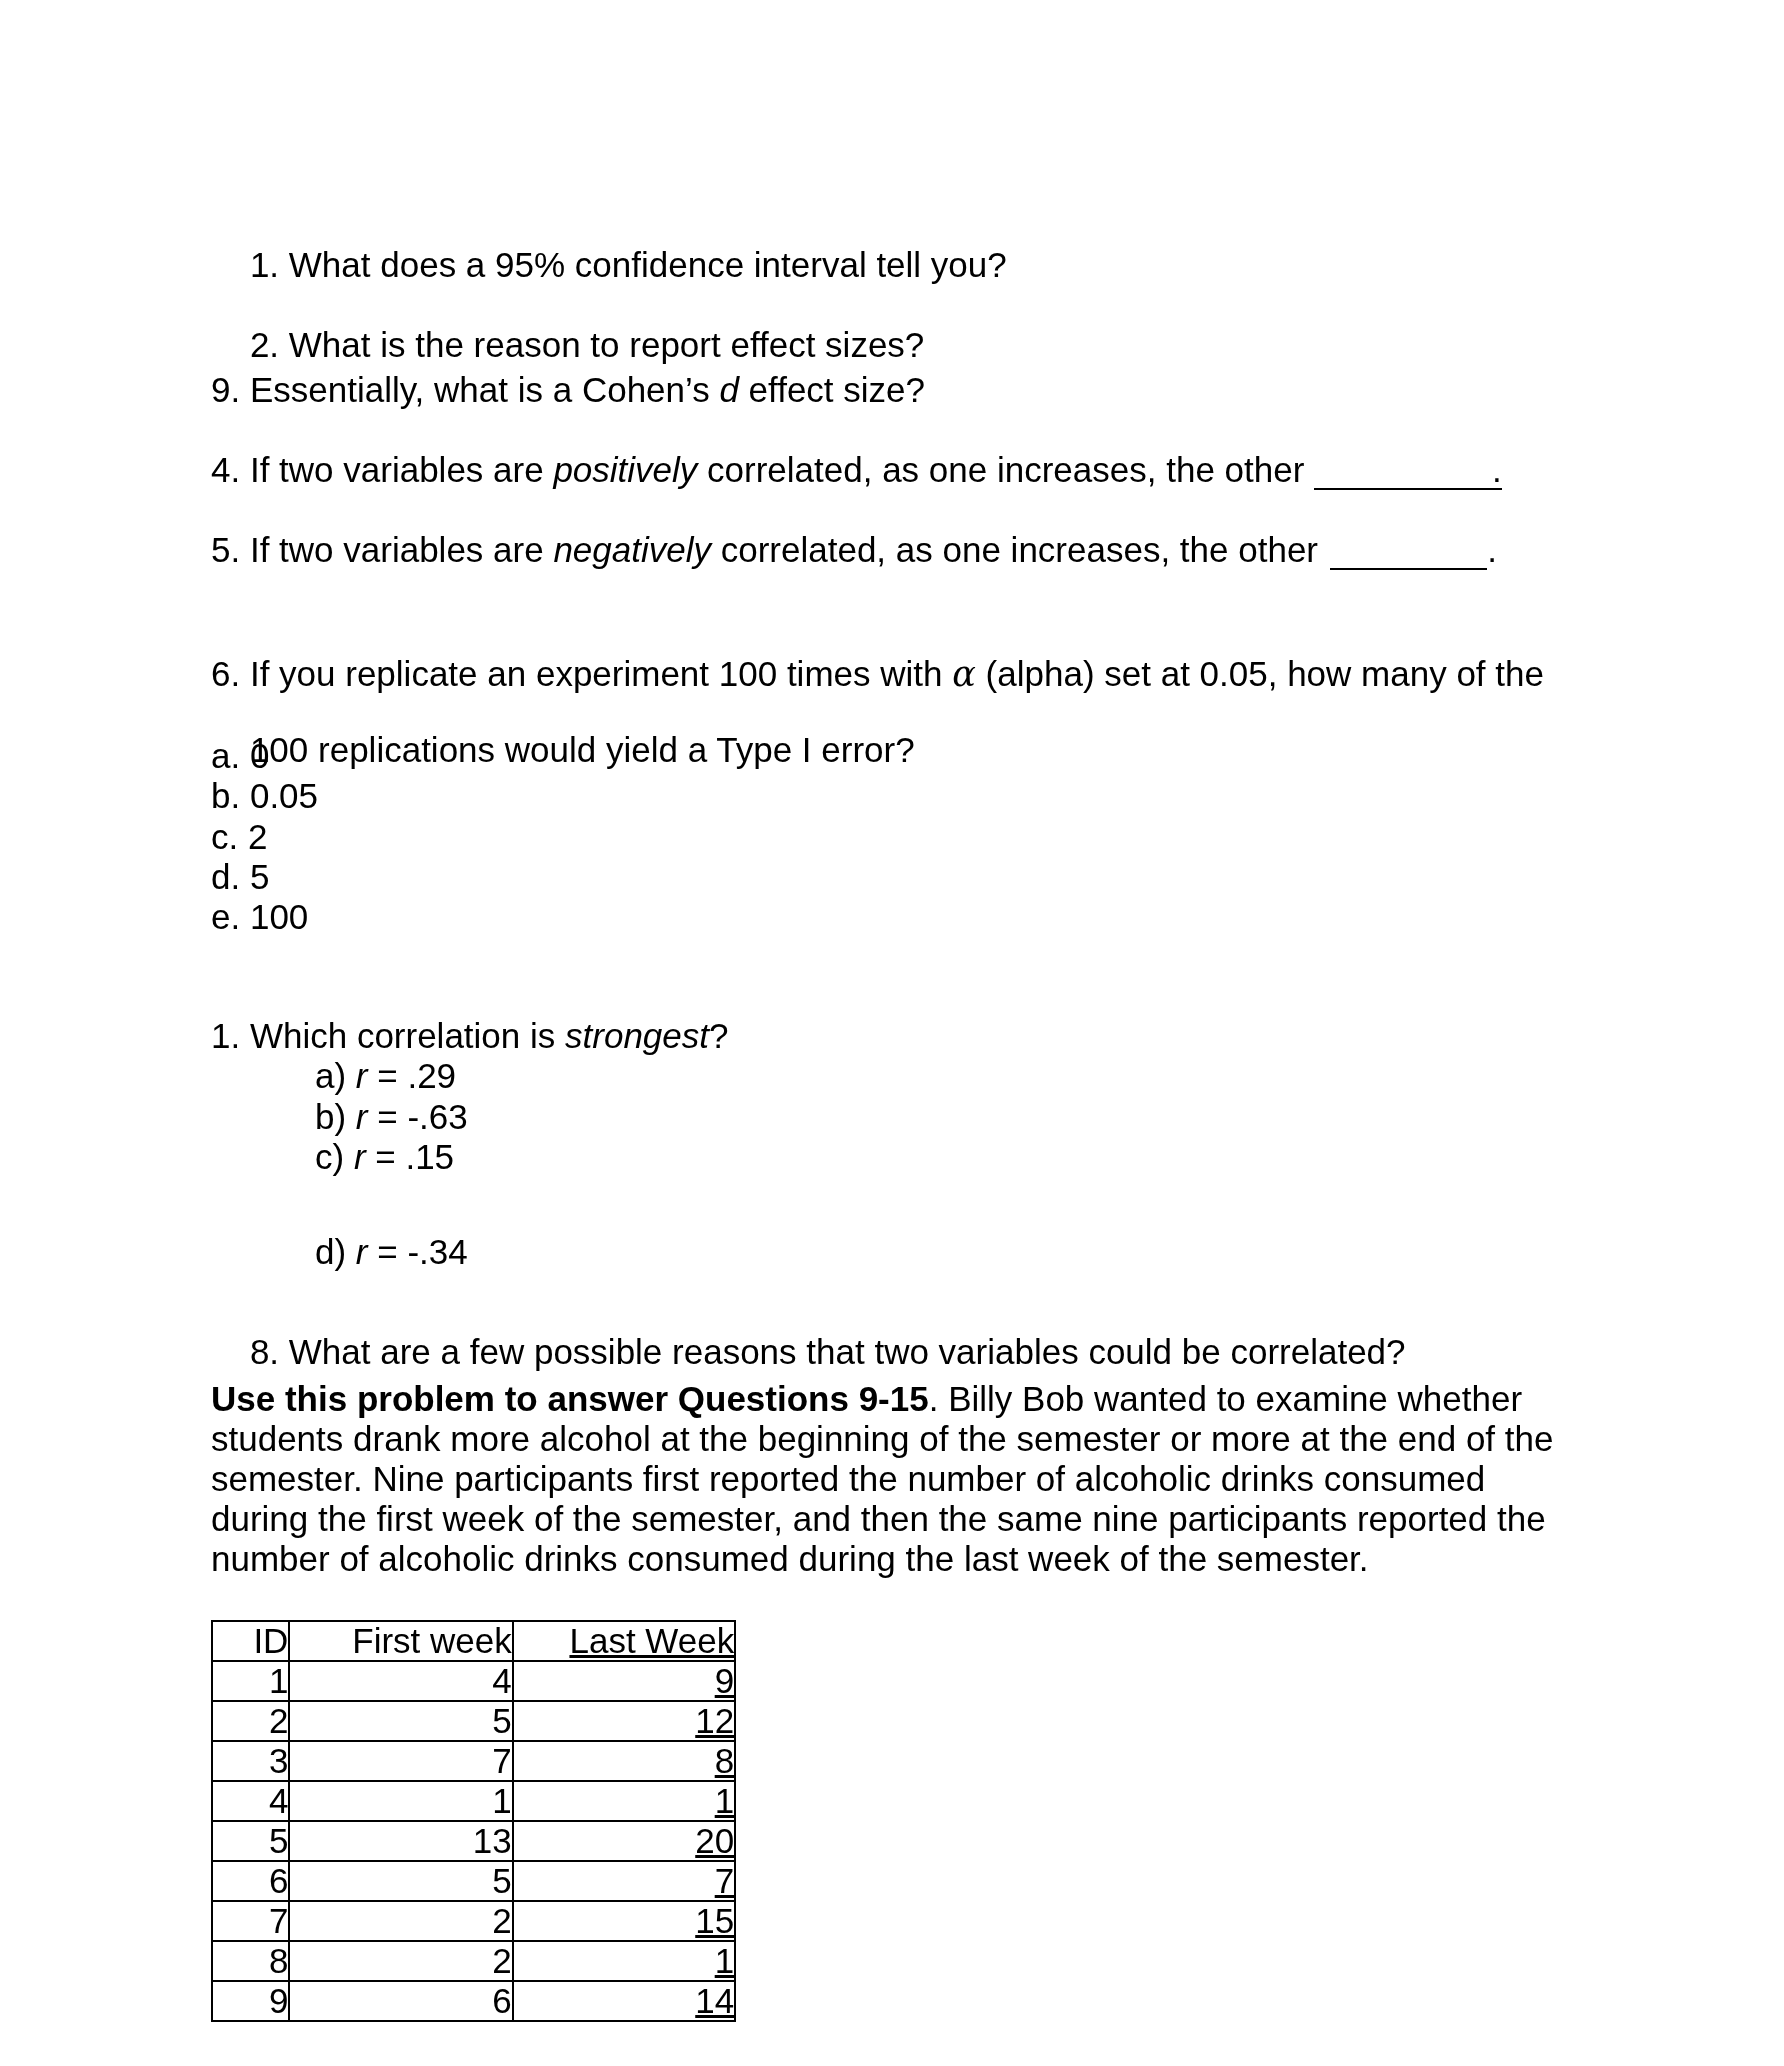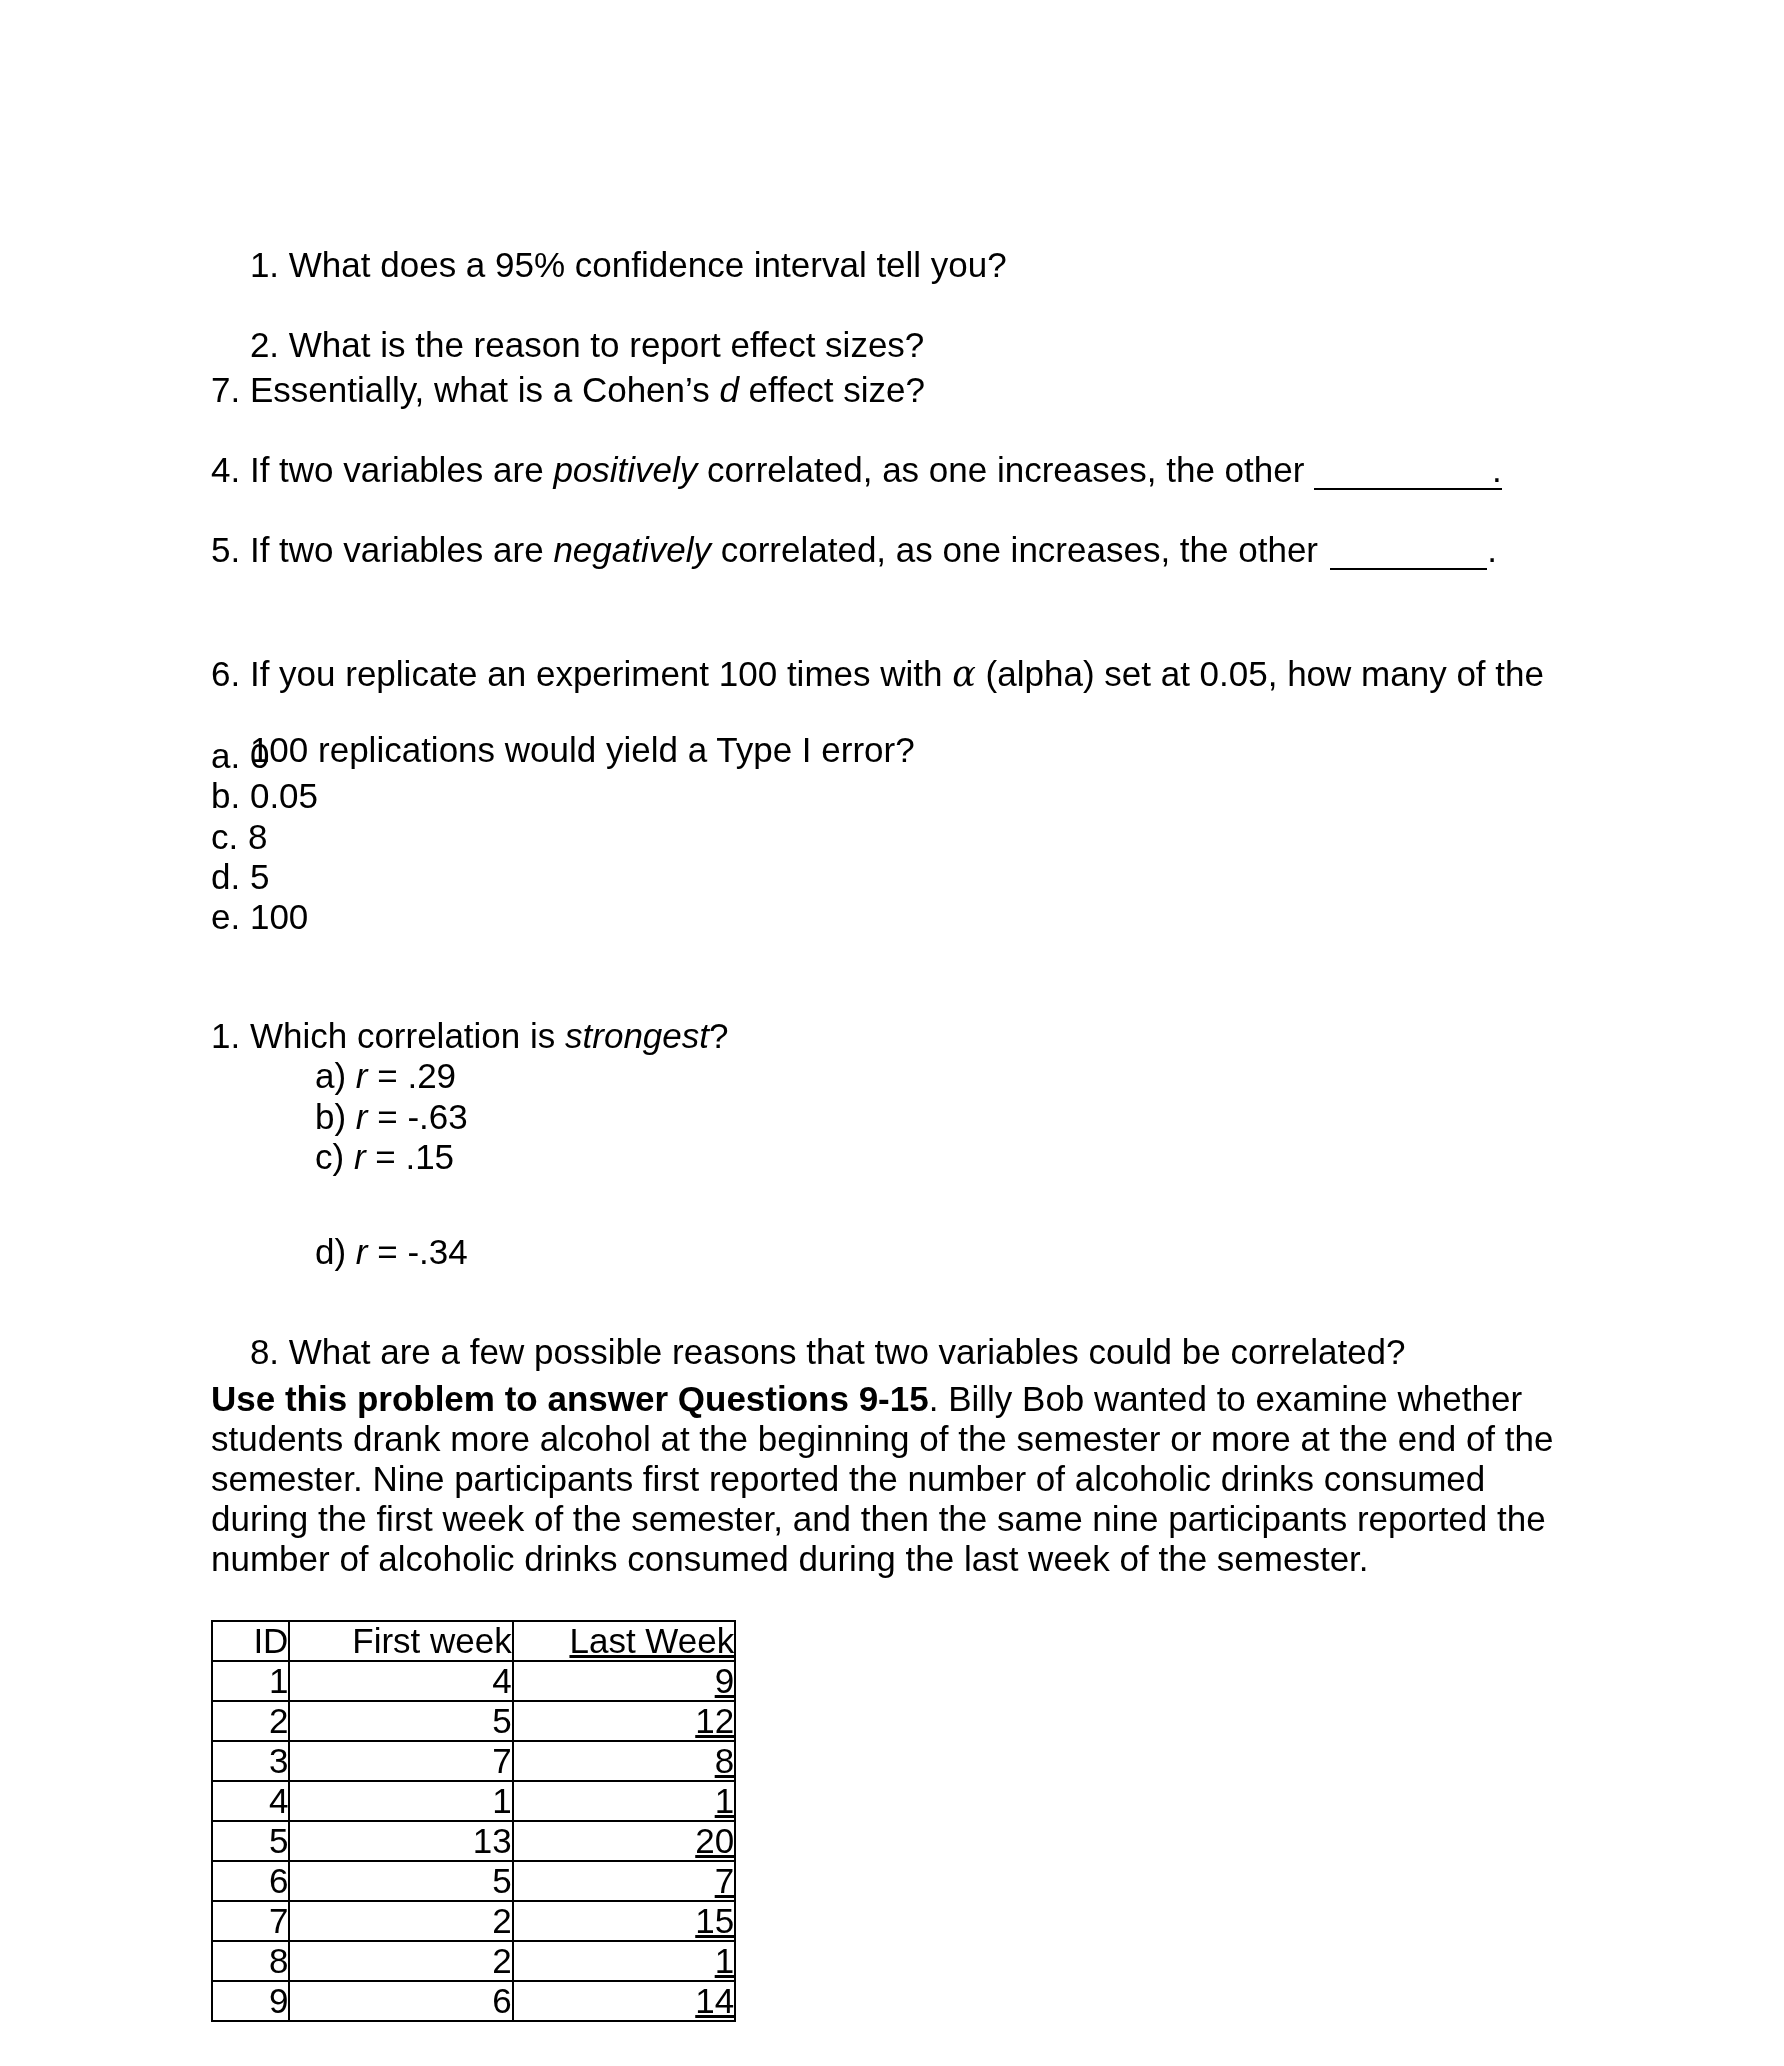--- a/index.html
+++ b/index.html
@@ -27,33 +27,33 @@
 <div class="page">
 
   <div class="line" style="top:212px">
     <span>1. What does a 95% confidence interval tell you?</span>
   </div>
 
   <div class="line" style="top:292px">
     <span>2. What is the reason to report effect sizes?</span>
   </div>
 
-  <div class="line" style="top:372px"><span>7. Essentially, what is a Cohen’s </span><span class="ital">d</span><span> effect size?</span></div>
+  <div class="line" style="top:372px"><span>9. Essentially, what is a Cohen’s </span><span class="ital">d</span><span> effect size?</span></div>
 
   <div class="line" style="top:452px"><span>4. If two variables are </span><span class="ital">positively</span><span> correlated, as one increases, the other </span><span class="blank" style="width:178px"></span><span style="display:inline-block;border-bottom:2.9px solid #000;height:36px;vertical-align:top;">.</span></div>
 
   <div class="line" style="top:532px"><span>5. If two variables are </span><span class="ital">negatively</span><span> correlated, as one increases, the other </span><span class="blank" style="width:157px;margin-left:2.5px"></span><span>.</span></div>
 
   <div class="line" style="top:656px"><span>6. If you replicate an experiment 100 times with </span><span class="alpha">α</span><span> (alpha) set at 0.05, how many of the</span></div>
   <div class="line" style="top:697px">
     <span>100 replications would yield a Type I error?</span>
   </div>
   <div class="line" style="top:738px"><span>a. 0</span></div>
   <div class="line" style="top:778px"><span>b. 0.05</span></div>
-  <div class="line" style="top:819px"><span>c. 8</span></div>
+  <div class="line" style="top:819px"><span>c. 2</span></div>
   <div class="line" style="top:859px"><span>d. 5</span></div>
   <div class="line" style="top:899px"><span>e. 100</span></div>
 
   <div class="line" style="top:1018px"><span>1. Which correlation is </span><span class="ital">strongest</span><span>?</span></div>
   <div class="line opt" style="top:1058px"><span>a) </span><span class="ital">r</span><span> = .29</span></div>
   <div class="line opt" style="top:1099px"><span>b) </span><span class="ital">r</span><span> = -.63</span></div>
   <div class="line opt" style="top:1139px"><span>c) </span><span class="ital">r</span><span> = .15</span></div>
   <div class="line opt" style="top:1234px"><span>d) </span><span class="ital">r</span><span> = -.34</span></div>
 
   <div class="line" style="top:1299px">

